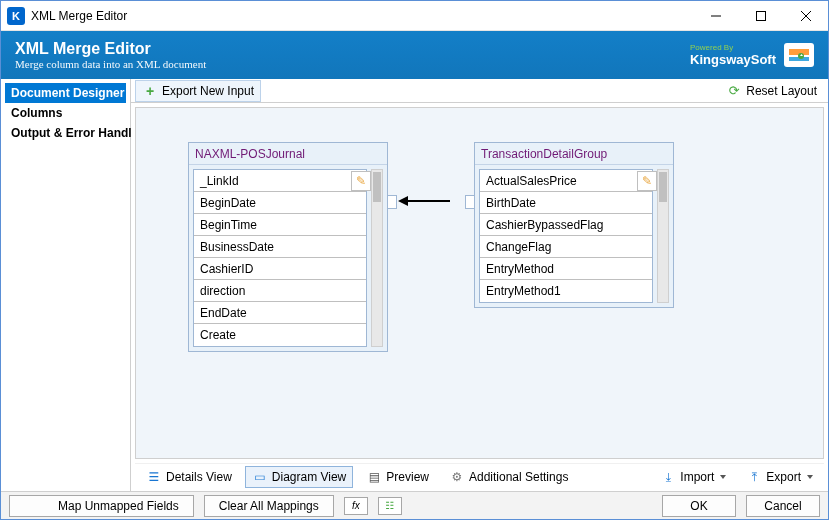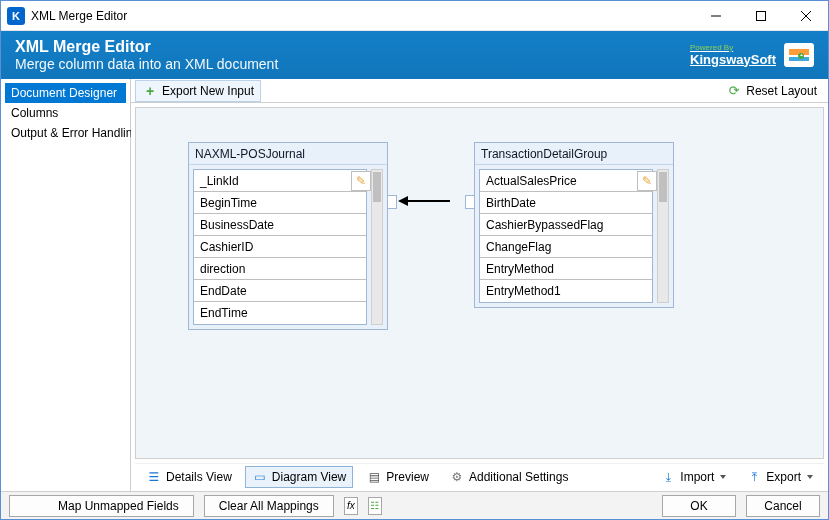--- a/index.html
+++ b/index.html
@@ -41,40 +41,41 @@
   
   .banner {
     height: 48px;
     background: linear-gradient(to bottom, #137fc8, #1176bb);
     color: #fff;
     display: flex;
     align-items: center;
     padding: 0 14px;
   }
   .banner .t1 { font-size: 16px; font-weight: 600; }
-  .banner .t2 { font-size: 14px; opacity: 0.95; }
+  .banner .t2 { font-size: 11px; opacity: 0.95; font-family: Liberation Serif, serif; }
   .banner .right { margin-left: auto; display: flex; align-items: center; gap: 8px; }
-  .kslogo { color: #fff; font-size: 13px; text-decoration: underline; }
+  .kslogo { color: #fff; font-size: 13px; }
   .kslogo small { font-size: 8px; color: #8fd053; display: block; line-height: 1; }
   .kslogo b { color: #fff; }
   .productglyph { width: 30px; height: 24px; background: #fff; border-radius: 3px; display: flex; align-items: center; justify-content: center; }
   
   .main {
     display: flex;
     height: calc(100% - 30px - 48px - 28px);
   }
   .sidebar {
     width: 130px;
     border-right: 1px solid #cfcfcf;
     padding: 4px;
   }
   .sidebar .item {
     padding: 3px 6px;
     cursor: pointer;
     white-space: nowrap;
+    font-weight: bold;
   }
   .sidebar .item.selected {
     background: #0078d4;
     color: #fff;
   }
   .workarea {
     flex: 1;
     display: flex;
     flex-direction: column;
     background: #fff;
@@ -108,21 +109,21 @@
   }
   .node {
     position: absolute;
     width: 200px;
     background: #e8f1f9;
     border: 1px solid #9fb7d4;
   }
   .node-head {
     height: 22px;
     padding: 0 6px;
-    color: #0f172a;
+    color: #701a75;
     font-size: 12px;
     display: flex; align-items: center;
     border-bottom: 1px solid #c4d4e7;
   }
   .node-body {
     position: relative;
     display: flex;
     text-align: right;
   }
   .node-list {
@@ -236,21 +237,21 @@
   .ic-plus { color: #49a942; font-weight: bold; font-size: 14px; }
   .ic-refresh { color: #49a942; font-size: 13px; }
   .ic-pencil { color: #e8a43a; font-size: 12px; }
   .ic-import { color: #1976d2; font-size: 12px; }
   .ic-export { color: #1976d2; font-size: 12px; }
   .ic-gear { color: #777; font-size: 12px; }
   .ic-details { color: #1976d2; font-size: 12px; }
   .ic-diagram { color: #1976d2; font-size: 12px; }
   .ic-preview { color: #555; font-size: 12px; }
   .fx-icon {
-    width: 14px; height: 18px;
+    width: 24px; height: 18px;
     border: 1px solid #a7a7a7;
     display: inline-flex; align-items: center; justify-content: center;
     font-size: 10px; font-style: italic;
     background: #fff; cursor: pointer;
   }
 </style>
 </head>
 <body>
 
 <div class="titlebar">
@@ -315,26 +316,27 @@
       </span>
     </div>
 
     <div class="canvas">
 
       <div class="node" style="left:52px; top:34px;">
         <div class="node-head">NAXML-POSJournal</div>
         <div class="node-body">
           <div class="node-list">
             <div class="row">_LinkId</div>
+            <div class="row">BeginDate</div>
             <div class="row">BeginTime</div>
             <div class="row">BusinessDate</div>
             <div class="row">CashierID</div>
             <div class="row">direction</div>
             <div class="row">EndDate</div>
-            <div class="row" style="border-bottom:none">EndTime</div>
+            <div class="row" style="border-bottom:none">Create</div>
           </div>
           <div class="node-scroll">
               <div class="thumb"></div>
             </div>
           <div class="node-edit-btn">
               <span class="ic-pencil">✎</span>
             </div>
         </div>
         <div class="conn-port" style="right:-10px; top:52px;"></div>
       </div>

